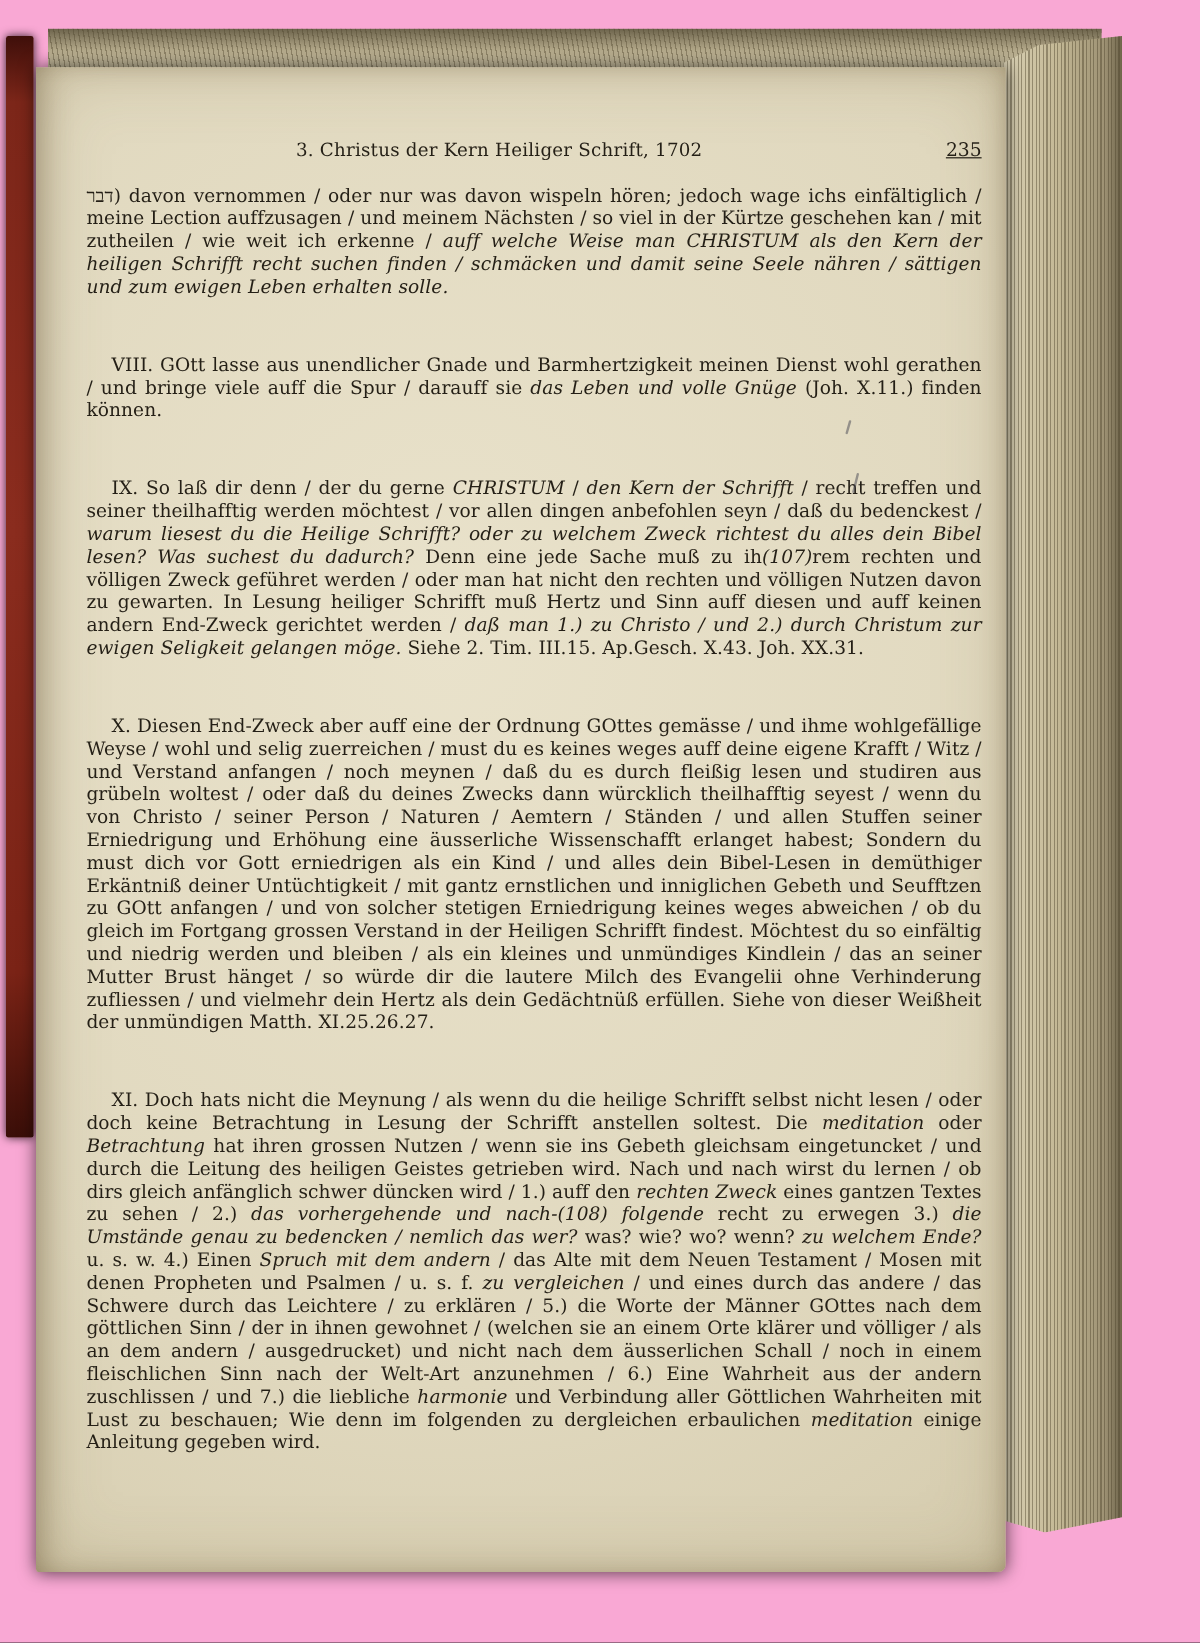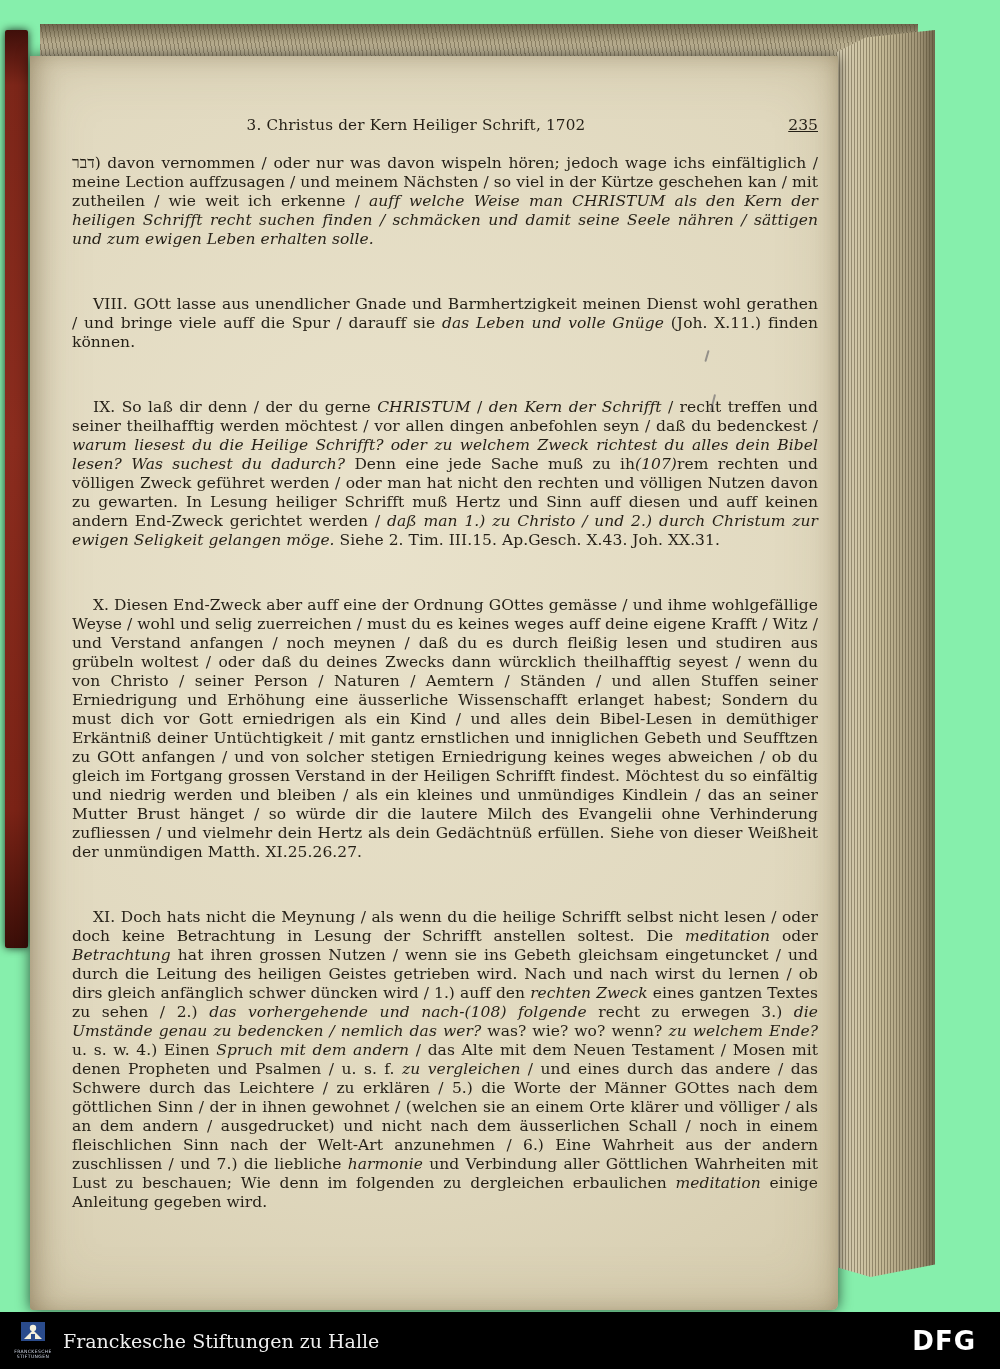--- a/index.html
+++ b/index.html
@@ -1,16 +1,16 @@
 <!DOCTYPE html>
 <html><head>
 <meta charset="utf-8">
 <style>
   html,body{margin:0;padding:0;background:#060606;}
-  .stage{position:relative;width:1000px;height:1369px;background:#86efac;overflow:hidden;font-family:"DejaVu Serif",serif;}
+  .stage{position:relative;width:1000px;height:1369px;background:#f9a8d4;overflow:hidden;font-family:"DejaVu Serif",serif;}
 
   
   .red-strip{position:absolute;left:5px;top:30px;width:23px;height:918px;z-index:1;
     background:linear-gradient(180deg,#3f0f0a,#7c2619 6%,#8a2c1e 45%,#7a2316 85%,#3a0e08);
     border-radius:2px;box-shadow:0 0 8px rgba(0,0,0,.8);}
 
   
   .top-edge{position:absolute;left:40px;top:24px;width:878px;height:46px;z-index:0;
     background:
       repeating-linear-gradient(80deg, rgba(78,68,44,.40) 0 1px, rgba(0,0,0,0) 1px 4px),
@@ -78,30 +78,14 @@
         <p class="para indent"><span>VIII. GOtt lasse aus unendlicher Gnade und Barmhertzigkeit meinen Dienst wohl gerathen / und bringe viele auff die Spur / darauff sie </span><i>das Leben und volle Gnüge</i><span> (Joh. X.11.) finden können.</span></p>
         <p class="para indent"><span>IX. So laß dir denn / der du gerne </span><i>CHRISTUM</i><span> / </span><i>den Kern der Schrifft</i><span> / recht treffen und seiner theilhafftig werden möchtest / vor allen dingen anbefohlen seyn / daß du bedenckest / </span><i>warum liesest du die Heilige Schrifft? oder zu welchem Zweck richtest du alles dein Bibel lesen? Was suchest du dadurch?</i><span> Denn eine jede Sache muß zu ih</span><i>(107)</i><span>rem rechten und völligen Zweck geführet werden / oder man hat nicht den rechten und völligen Nutzen davon zu gewarten. In Lesung heiliger Schrifft muß Hertz und Sinn auff diesen und auff keinen andern End-Zweck gerichtet werden / </span><i>daß man 1.) zu Christo / und 2.) durch Christum zur ewigen Seligkeit gelangen möge.</i><span> Siehe 2. Tim. III.15. Ap.Gesch. X.43. Joh. XX.31.</span></p>
         <p class="para indent"><span>X. Diesen End-Zweck aber auff eine der Ordnung GOttes gemässe / und ihme wohlgefällige Weyse / wohl und selig zuerreichen / must du es keines weges auff deine eigene Krafft / Witz / und Verstand anfangen / noch meynen / daß du es durch fleißig lesen und studiren aus grübeln woltest / oder daß du deines Zwecks dann würcklich theilhafftig seyest / wenn du von Christo / seiner Person / Naturen / Aemtern / Ständen / und allen Stuffen seiner Erniedrigung und Erhöhung eine äusserliche Wissenschafft erlanget habest; Sondern du must dich vor Gott erniedrigen als ein Kind / und alles dein Bibel-Lesen in demüthiger Erkäntniß deiner Untüchtigkeit / mit gantz ernstlichen und inniglichen Gebeth und Seufftzen zu GOtt anfangen / und von solcher stetigen Erniedrigung keines weges abweichen / ob du gleich im Fortgang grossen Verstand in der Heiligen Schrifft findest. Möchtest du so einfältig und niedrig werden und bleiben / als ein kleines und unmündiges Kindlein / das an seiner Mutter Brust hänget / so würde dir die lautere Milch des Evangelii ohne Verhinderung zufliessen / und vielmehr dein Hertz als dein Gedächtnüß erfüllen. Siehe von dieser Weißheit der unmündigen Matth. XI.25.26.27.</span></p>
         <p class="para indent"><span>XI. Doch hats nicht die Meynung / als wenn du die heilige Schrifft selbst nicht lesen / oder doch keine Betrachtung in Lesung der Schrifft anstellen soltest. Die </span><i>meditation</i><span> oder </span><i>Betrachtung</i><span> hat ihren grossen Nutzen / wenn sie ins Gebeth gleichsam eingetuncket / und durch die Leitung des heiligen Geistes getrieben wird. Nach und nach wirst du lernen / ob dirs gleich anfänglich schwer düncken wird / 1.) auff den </span><i>rechten Zweck</i><span> eines gantzen Textes zu sehen / 2.) </span><i>das vorhergehende und nach-(108) folgende</i><span> recht zu erwegen 3.) </span><i>die Umstände genau zu bedencken / nemlich das wer?</i><span> was? wie? wo? wenn? </span><i>zu welchem Ende?</i><span> u. s. w. 4.) Einen </span><i>Spruch mit dem andern</i><span> / das Alte mit dem Neuen Testament / Mosen mit denen Propheten und Psalmen / u. s. f. </span><i>zu vergleichen</i><span> / und eines durch das andere / das Schwere durch das Leichtere / zu erklären / 5.) die Worte der Männer GOttes nach dem göttlichen Sinn / der in ihnen gewohnet / (welchen sie an einem Orte klärer und völliger / als an dem andern / ausgedrucket) und nicht nach dem äusserlichen Schall / noch in einem fleischlichen Sinn nach der Welt-Art anzunehmen / 6.) Eine Wahrheit aus der andern zuschlissen / und 7.) die liebliche </span><i>harmonie</i><span> und Verbindung aller Göttlichen Wahrheiten mit Lust zu beschauen; Wie denn im folgenden zu dergleichen erbaulichen </span><i>meditation</i><span> einige Anleitung gegeben wird.</span></p>
       </div>
 
     <div class="margin-mark mark-a"></div>
     <div class="margin-mark mark-b"></div>
   </div>
 
-  <div class="footer-bar">
-    <div class="fs-logo">
-      <span>
-        <svg width="26" height="24" viewBox="0 0 26 24" aria-hidden="true">
-          <rect x="1" y="0" width="24" height="19" fill="#2a4b8c"></rect>
-          <circle cx="13" cy="6" r="3.2" fill="#f5f0dc"></circle>
-          <path d="M4 17 L13 8 L22 17 Z" fill="#f5f0dc"></path>
-          <rect x="11" y="12" width="4" height="5" fill="#2a4b8c"></rect>
-        </svg>
-      </span>
-      <span class="fs-logo-text">FRANCKESCHE</span>
-      <span class="fs-logo-text">STIFTUNGEN</span>
-    </div>
-    <span class="library-name">Franckesche Stiftungen zu Halle</span>
-    <span class="dfg-logo">DFG</span>
-  </div>
 
 </div>
 
 </body></html>

